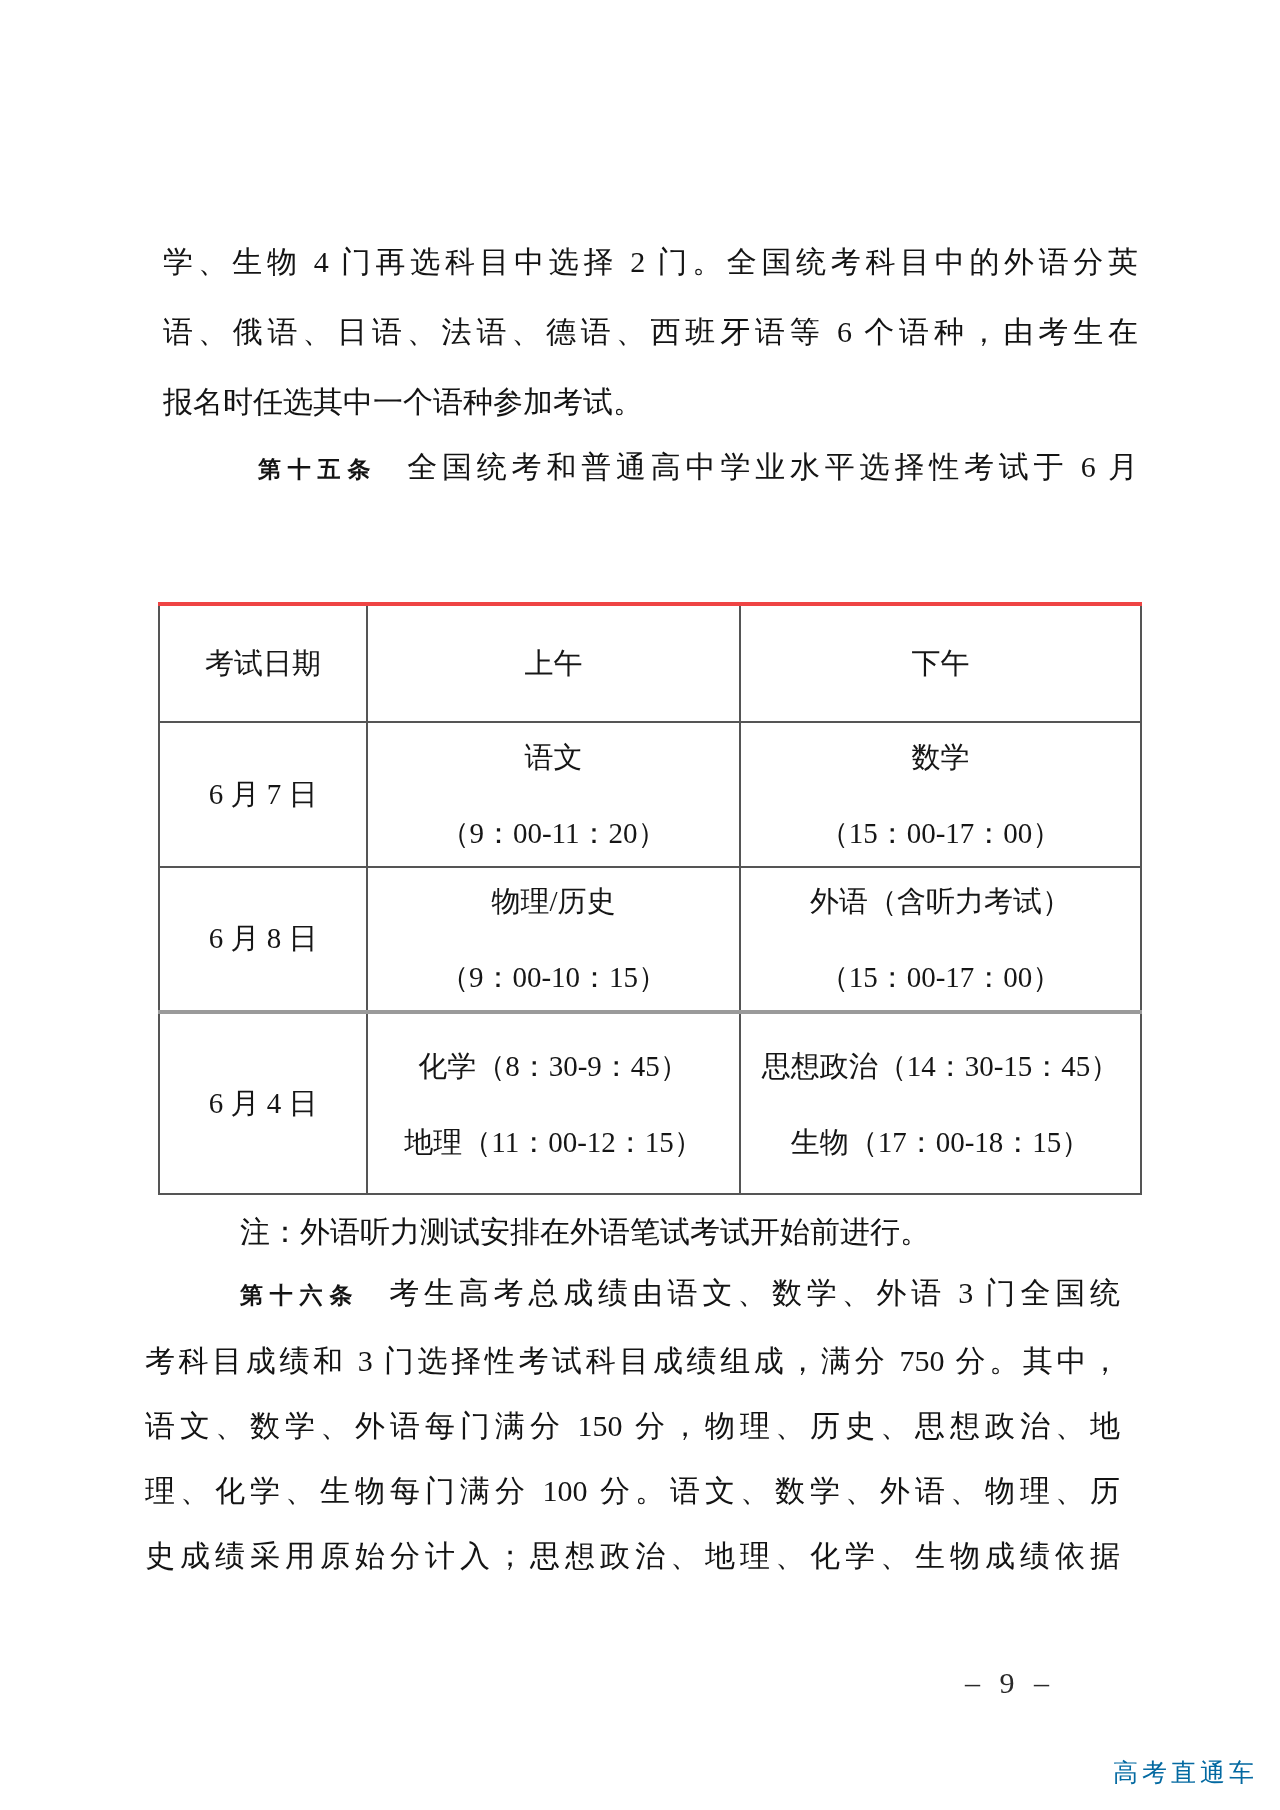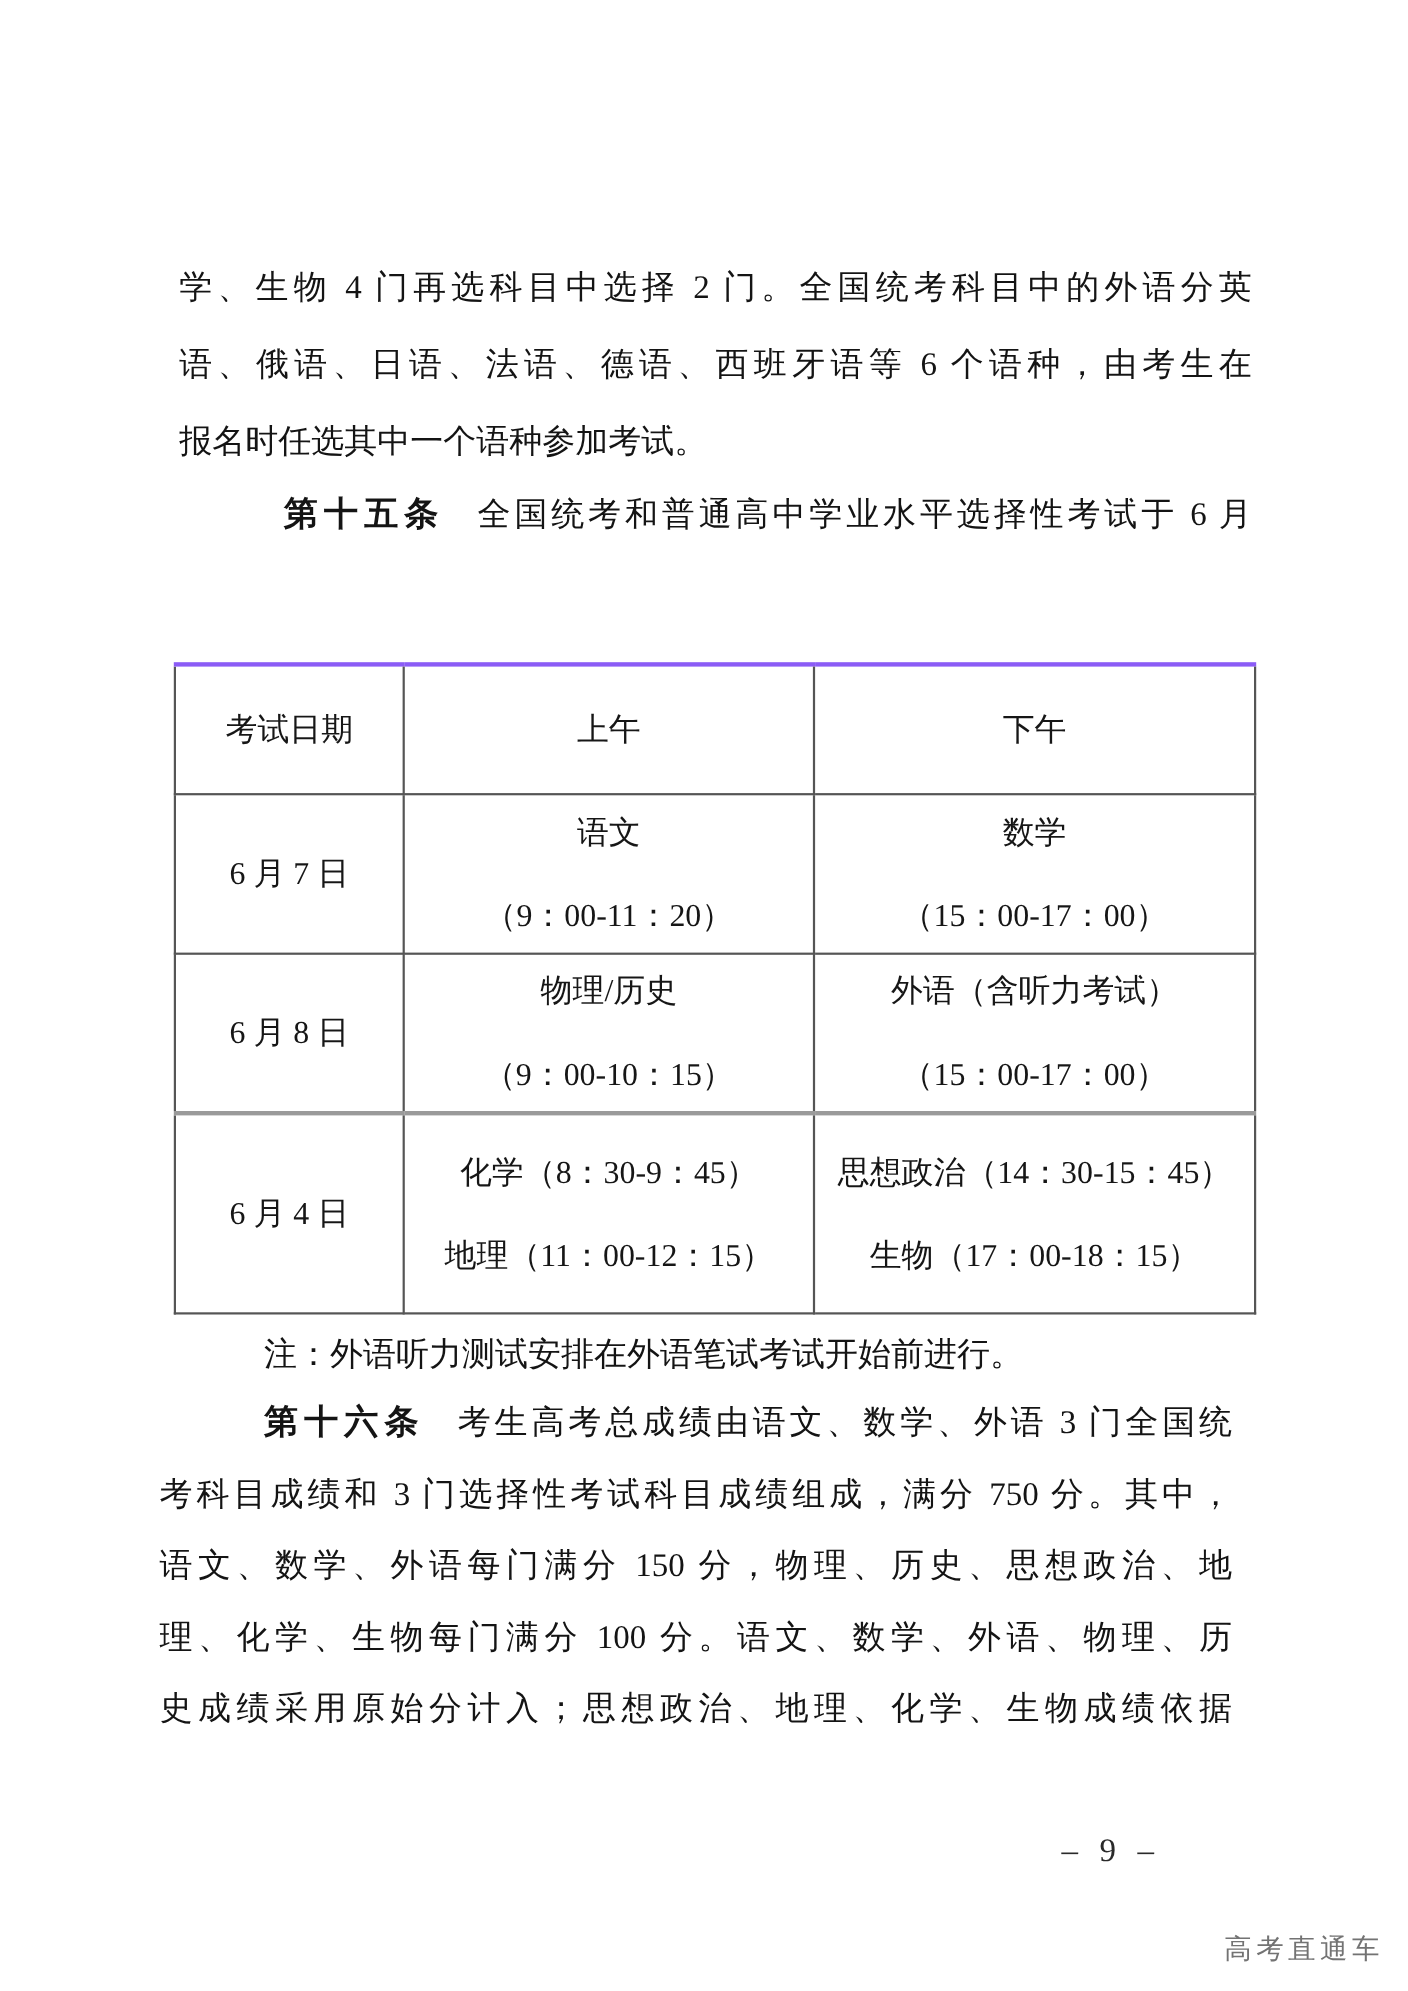--- a/index.html
+++ b/index.html
@@ -20,21 +20,21 @@
   }
   .just{
     white-space:normal;
     text-align:justify;
     text-align-last:justify;
   }
   .indent{padding-left:95px;}
   .kicker{
     font-family:"Liberation Sans","DejaVu Sans",sans-serif;
     font-weight:700;
-    font-size:31px;
+    font-size:23px;
     letter-spacing:2px;
   }
   .after-kicker{margin-left:30px;}
 
   
   table.sched{
     position:absolute;
     left:158px;top:602px;
     width:982px;
     border-collapse:collapse;
@@ -48,21 +48,21 @@
     text-align:center;
     vertical-align:middle;
     font-weight:normal;
     white-space:nowrap;
   }
   table.sched{border:2px solid #555;}
   tr.hdr{height:118px;}
   tr.r1{height:145px;}
   tr.r2{height:145px;}
   tr.r3{height:182px;}
-  tr.hdr th{border-top:4px solid #8b5cf6;}
+  tr.hdr th{border-top:4px solid #ef4444;}
   tr.r2 td{border-bottom:4px solid #9a9a9a;}
   .cell2{
     display:flex;flex-direction:column;
     align-items:center;justify-content:center;
     gap:44px;
   }
   .cline{line-height:32px;}
 
   .noteline{
     position:absolute;left:145px;top:1210px;width:975px;
@@ -73,21 +73,21 @@
 
   .pagenum{
     position:absolute;left:900px;top:1660px;width:220px;
     text-align:center;font-size:30px;line-height:46px;
     color:#2a2a2a;letter-spacing:6px;
   }
   .watermark{
     position:absolute;right:22px;top:1756px;
     font-family:"Liberation Sans","DejaVu Sans",sans-serif;
     font-size:25px;line-height:32px;
-    color:#737373;letter-spacing:4px;
+    color:#0369a1;letter-spacing:4px;
     white-space:nowrap;
   }
 </style>
 </head>
 <body>
 
 <div class="page">
 
   <div class="textcol" style="top:227px;">
     <div class="line just">学、生物 4 门再选科目中选择 2 门。全国统考科目中的外语分英</div>

